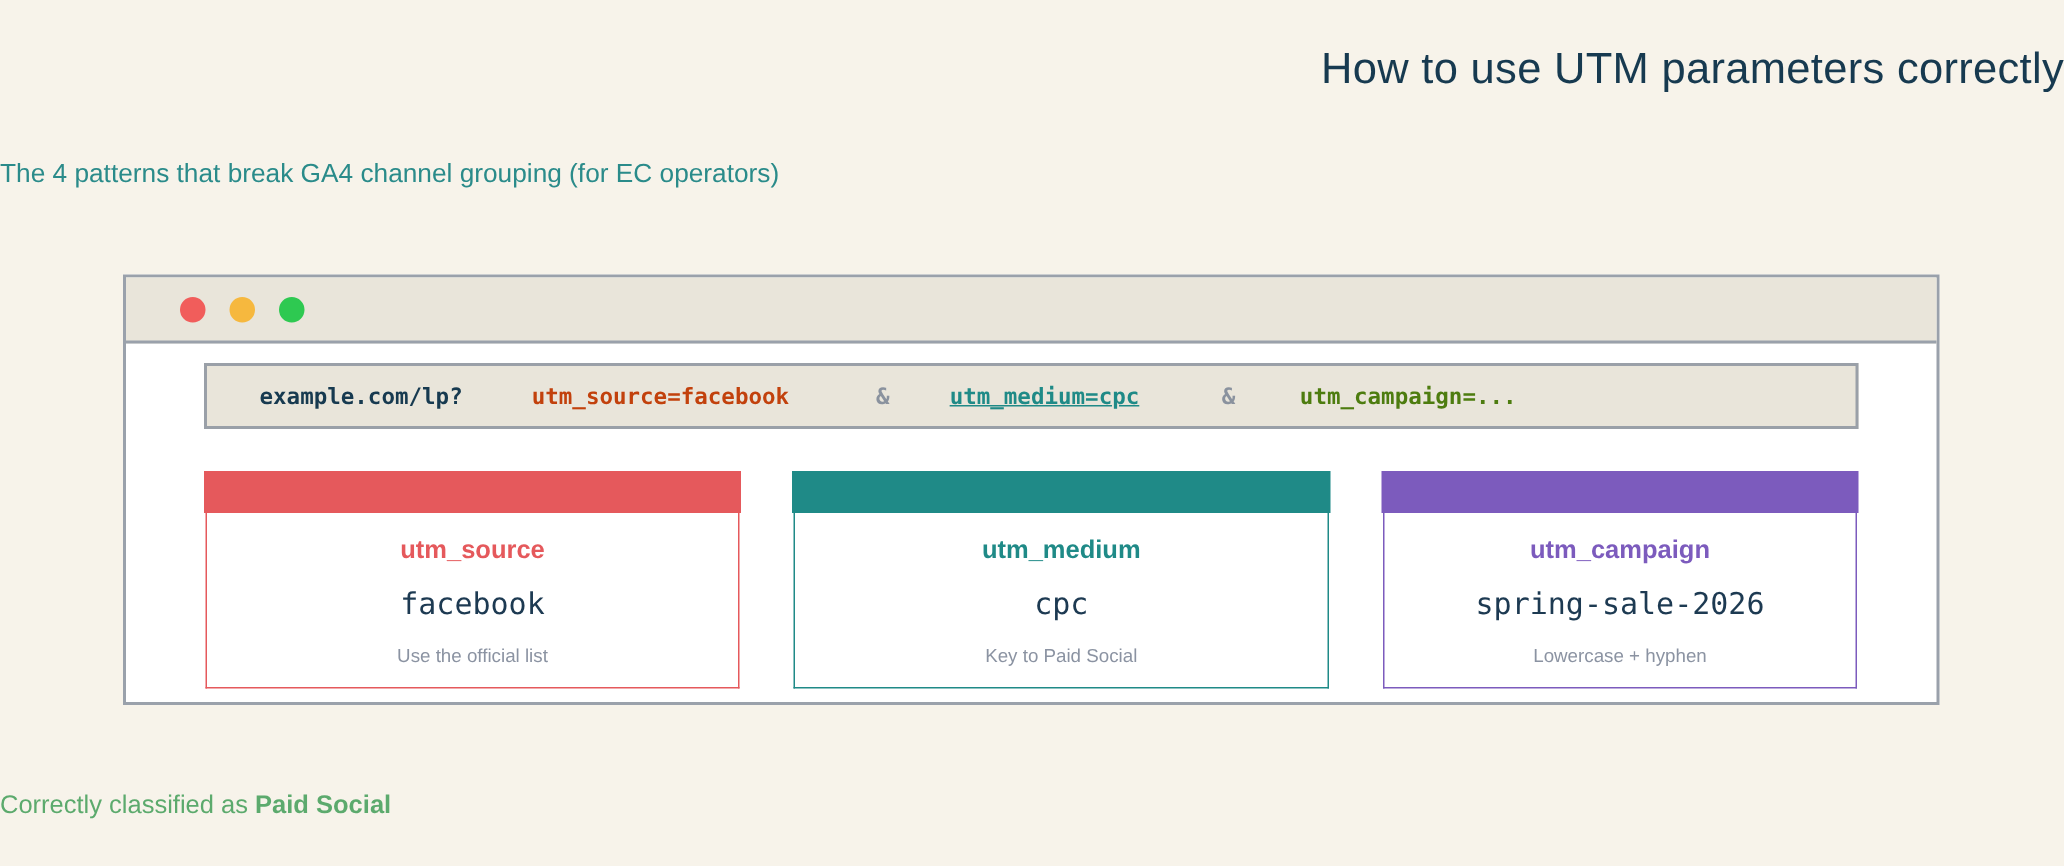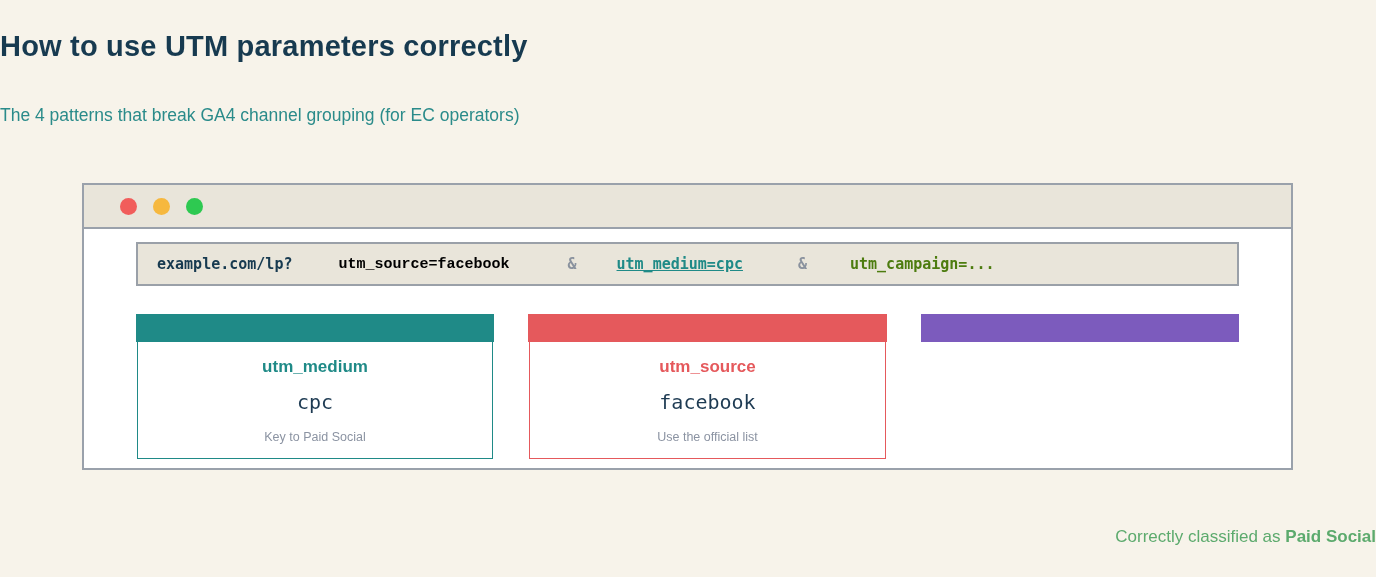--- a/index.html
+++ b/index.html
@@ -6,23 +6,23 @@
   html, body { width: 1376px; height: 577px; }
   body {
     position: relative;
     background: #f7f3ea;
     font-family: "Liberation Sans", sans-serif;
     overflow: hidden;
   }
   .page-title {
     position: absolute;
     top: 30px; left: 0; width: 100%;
-    text-align: left;
+    text-align: right;
     font-size: 29px;
-    font-weight: bold;
+    font-weight: normal;
     color: #173a50;
     letter-spacing: 0.2px;
   }
   .page-subtitle {
     position: absolute;
     top: 105px; left: 0; width: 100%;
     text-align: left;
     font-size: 17.5px;
     color: #2a8b8a;
   }
@@ -52,21 +52,21 @@
   .dot-yellow { background: #f6b83e; }
   .dot-green  { background: #2ec951; }
   
   .urlbar {
     margin: 13px auto 0;
     width: 1103px; height: 44px;
     background: #e9e5da;
     border: 2px solid #9aa0a8;
     display: flex;
     align-items: center;
-    padding-left: 19px;
+    padding-left: 35px;
     font-family: "DejaVu Sans Mono", monospace;
     font-weight: bold;
     font-size: 15px;
     white-space: pre;
   }
   .url-base { color: #173a50; }
   .u1 { margin-left: 46px; }
   .u2 { margin-left: 58px; }
   .u3 { margin-left: 40px; }
   .u4 { margin-left: 55px; }
@@ -115,21 +115,21 @@
   }
   .card-note {
     font-size: 12.5px;
     color: #8b93a2;
     line-height: 16px;
   }
   
   .caption {
     position: absolute;
     top: 527px; left: 0; width: 100%;
-    text-align: right;
+    text-align: left;
     font-size: 17px;
     color: #5caa6d;
   }
   .caption b { font-weight: bold; }
 </style>
 </head>
 <body>
 
 <h1 class="page-title">How to use UTM parameters correctly</h1>
 <div class="page-subtitle">The 4 patterns that break GA4 channel grouping (for EC operators)</div>
@@ -137,48 +137,53 @@
 <div class="browser">
   <div class="titlebar">
     <span class="dot dot-red"></span>
     <span class="dot dot-yellow"></span>
     <span class="dot dot-green"></span>
   </div>
 
   <div class="content">
     <div class="urlbar">
       <span class="url-base">example.com/lp?</span>
-      <span class="u1" style="color: #000000; font-family: Liberation Mono, monospace;">utm_source=facebook</span>
+      <span class="u1" style="color: #c2410c;">utm_source=facebook</span>
       <span class="u2" style="color: rgb(138, 146, 158);">&amp;</span>
       <span class="u3" style="color: rgb(31, 138, 135); text-decoration: underline;">utm_medium=cpc</span>
       <span class="u4" style="color: rgb(138, 146, 158);">&amp;</span>
       <span class="u5" style="color: #4d7c0f;">utm_campaign=...</span>
     </div>
 
     <div class="cards">
+      <div class="card" style="--accent: #e5595c;">
+        <div class="card-header"></div>
+        <div class="card-body">
+          <div class="card-param">utm_source</div>
+          <div class="card-value">facebook</div>
+          <div class="card-note">Use the official list</div>
+        </div>
+      </div>
+
       <div class="card" style="--accent: #1f8a87;">
         <div class="card-header"></div>
         <div class="card-body">
           <div class="card-param">utm_medium</div>
           <div class="card-value">cpc</div>
           <div class="card-note">Key to Paid Social</div>
         </div>
       </div>
 
-      <div class="card" style="--accent: #e5595c;">
+      <div class="card" style="--accent: #7c5bbd;">
         <div class="card-header"></div>
         <div class="card-body">
-          <div class="card-param">utm_source</div>
-          <div class="card-value">facebook</div>
-          <div class="card-note">Use the official list</div>
+          <div class="card-param">utm_campaign</div>
+          <div class="card-value">spring-sale-2026</div>
+          <div class="card-note">Lowercase + hyphen</div>
         </div>
-      </div>
-
-      <div class="card" style="--accent: #7c5bbd;">
-        <div class="card-header"></div>
       </div>
     </div>
   </div>
 </div>
 
 <div class="caption">
   <span>Correctly classified as </span><b>Paid Social</b>
 </div>
 
 </body></html>

